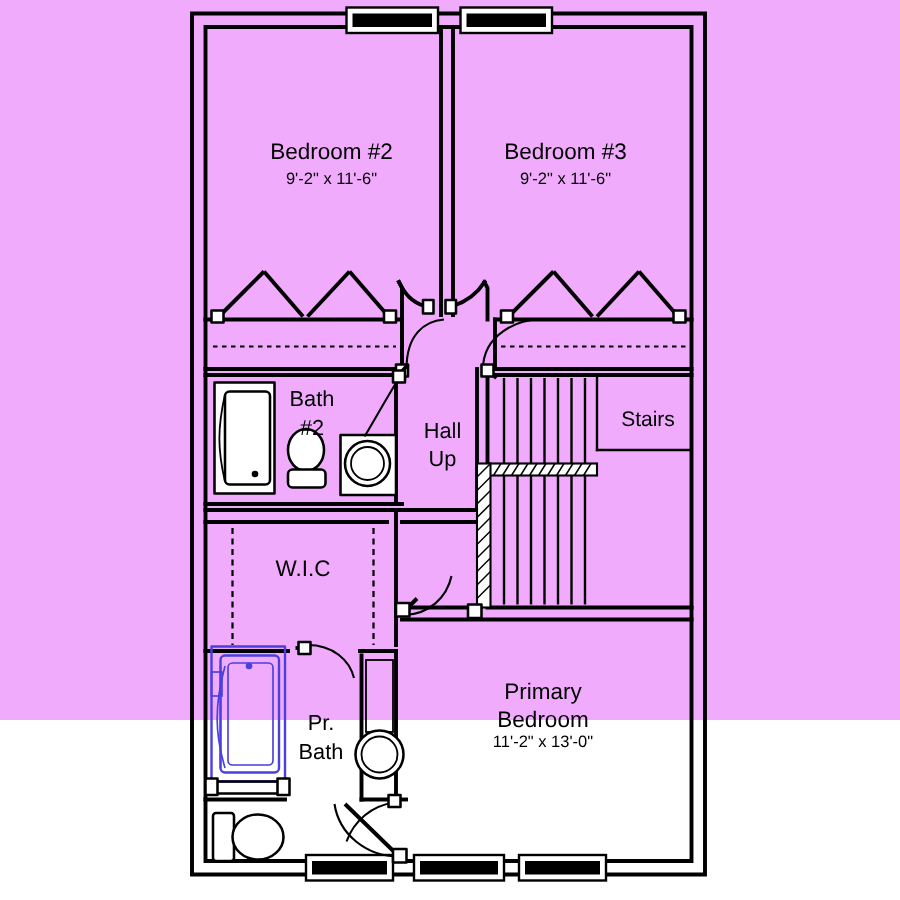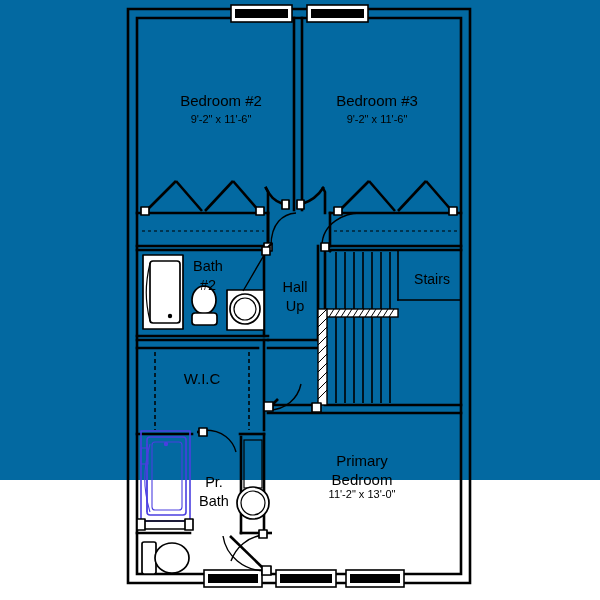--- a/index.html
+++ b/index.html
@@ -10,21 +10,21 @@
   body {
     width: 600px;
     height: 600px;
     overflow: hidden;
     font-family: "Liberation Sans", sans-serif;
   }
   #plan-root {
     position: relative;
     width: 600px;
     height: 480px;
-    background: #0369a1;
+    background: #f0abfc;
   }
   svg#floorplan {
     display: block;
     width: 600px;
     height: 600px;
   }
   .wall {
     fill: none;
     stroke: #000000;
     stroke-width: 2.6;

